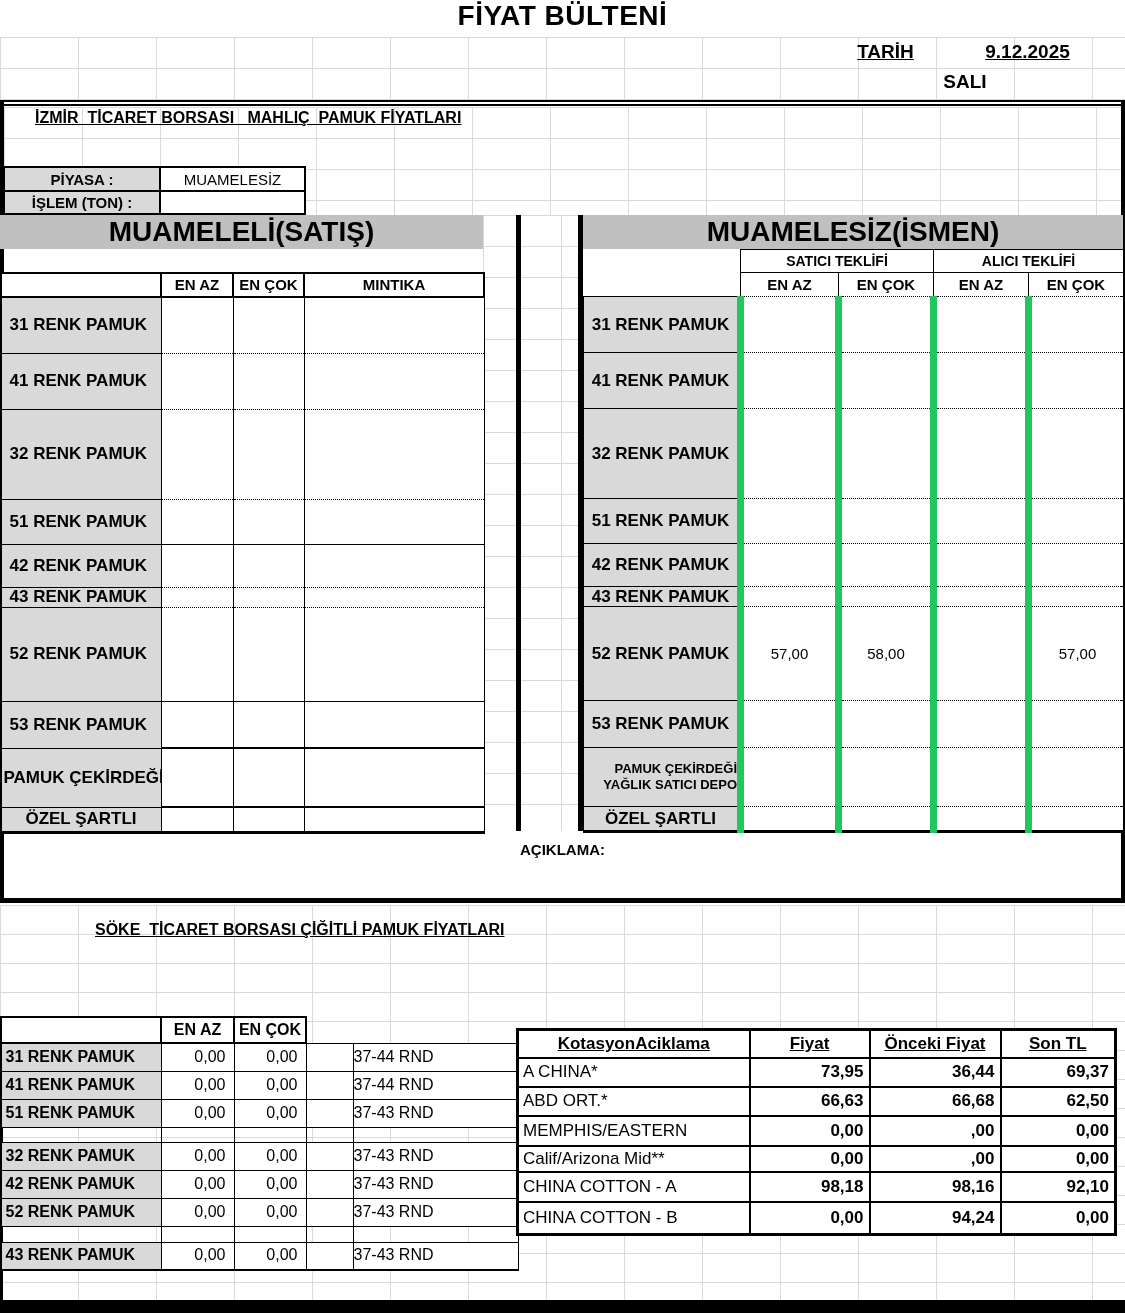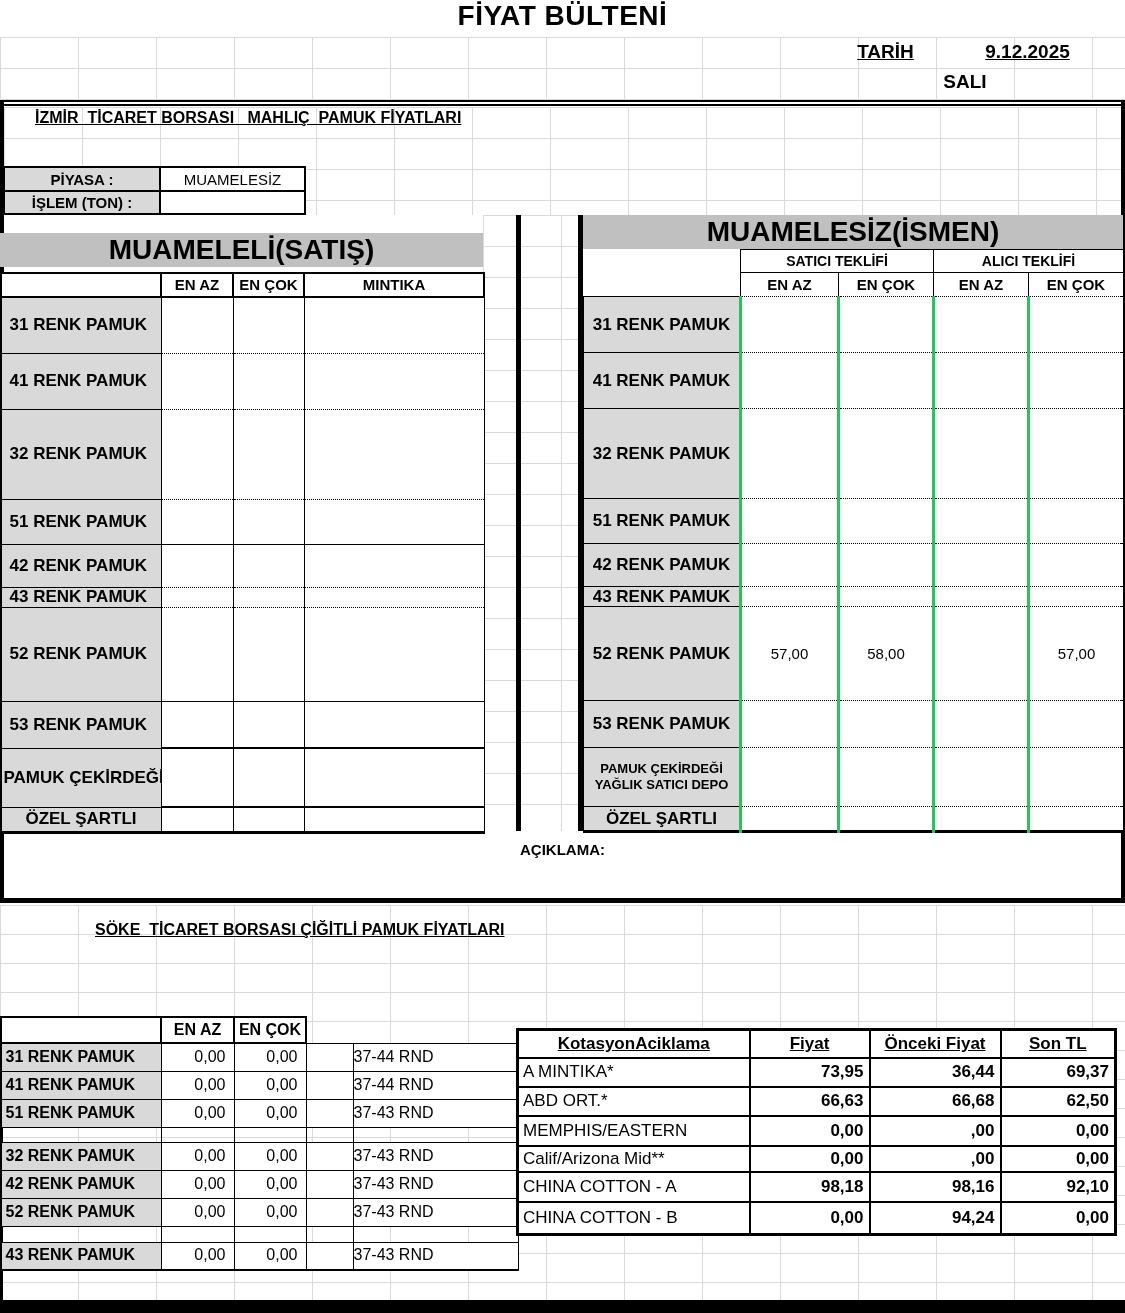--- a/index.html
+++ b/index.html
@@ -43,23 +43,23 @@
   #tbl-left tr.rsol2 td.val{border-top:2px solid #000;}
   #tbl-left tr.ozel td.lbl{text-align:center;padding-left:0;}
 
   
   #tbl-right{width:540px;border-bottom:3px solid #000;border-right:1px solid #000;}
   #tbl-right th.grp{border:1px solid #000;font-size:14px;font-weight:bold;text-align:center;background:#fff;}
   #tbl-right th.sub{border-left:1px solid #000;border-right:1px solid #000;border-bottom:1px dotted #000;
                     font-size:15px;font-weight:bold;text-align:center;background:#fff;}
   #tbl-right td.ghost{border:none;background:#fff;}
   #tbl-right td.lbl{background:#d9d9d9;border:1px solid #000;font-size:17px;font-weight:bold;text-align:center;}
-  #tbl-right td.val{border-left:3px solid #22c55e;border-right:1px solid #000;border-top:1px dotted #000;
+  #tbl-right td.val{border-left:7px solid #22c55e;border-right:1px solid #000;border-top:1px dotted #000;
                     background:#fff;font-size:15px;text-align:center;}
-  #tbl-right tr.pc td.lbl{font-size:13px;white-space:normal;line-height:1.25;}
+  #tbl-right tr.pc td.lbl{font-size:13px;white-space:normal;line-height:1.25;text-align:right;}
   #tbl-right tr.first td.val{border-top:none;}
 
   #aciklama{left:0;top:841px;width:1125px;text-align:center;font-size:15px;font-weight:bold;}
   #soke-heading{left:95px;top:921px;font-size:16px;font-weight:bold;text-decoration:underline;white-space:pre;}
 
   
   #tbl-soke{width:517px;border-bottom:2px solid #000;}
   #tbl-soke th{border:2px solid #000;font-size:16px;font-weight:bold;text-align:center;background:#fff;}
   #tbl-soke th.ghost,#tbl-soke td.gh{border:none;background:transparent;}
   #tbl-soke td.lbl{background:#d9d9d9;border:1px solid #000;font-size:16px;font-weight:bold;padding-left:4px;text-align:left;}
@@ -94,21 +94,21 @@
   <div class="abs black" style="left:1121px;top:100px;width:4px;height:798px;"></div>
   <div class="abs black" style="left:0;top:898px;width:1125px;height:5px;"></div>
 
   <div class="abs" id="izmir-heading">İZMİR  TİCARET BORSASI   MAHLIÇ  PAMUK FİYATLARI</div>
 
   <div class="abs fieldlbl" style="left:3px;top:166px;width:158px;height:26px;">PİYASA :</div>
   <div class="abs fieldval" style="left:159px;top:166px;width:147px;height:26px;">MUAMELESİZ</div>
   <div class="abs fieldlbl" style="left:3px;top:190px;width:158px;height:25px;">İŞLEM (TON) :</div>
   <div class="abs fieldval" style="left:159px;top:190px;width:147px;height:25px;"></div>
 
-  <div class="abs band" style="left:0;top:233px;width:483px;">MUAMELELİ(SATIŞ)</div>
+  <div class="abs band" style="left:0;top:215px;width:483px;">MUAMELELİ(SATIŞ)</div>
   <div class="abs band" style="left:583px;top:215px;width:540px;">MUAMELESİZ(İSMEN)</div>
 
   <div class="abs black" style="left:516px;top:215px;width:5px;height:616px;"></div>
   <div class="abs black" style="left:578px;top:215px;width:5px;height:616px;"></div>
 
   <table class="abs" id="tbl-left" style="left:0;top:272px;">
     <colgroup>
         <col style="width:160px">
         <col style="width:72px">
         <col style="width:71px">
@@ -373,21 +373,21 @@
         <col style="width:115px">
       </colgroup>
     <tbody>
         <tr style="height:28px">
       <th><span class="u">KotasyonAciklama</span></th>
       <th><span class="u">Fiyat</span></th>
       <th><span class="u">Önceki Fiyat</span></th>
       <th><span class="u">Son TL</span></th>
     </tr>
     <tr style="height:29px">
-      <td class="lbl">A MINTIKA*</td>
+      <td class="lbl">A CHINA*</td>
       <td class="num">73,95</td>
       <td class="num">36,44</td>
       <td class="num">69,37</td>
     </tr>
     <tr style="height:29px">
       <td class="lbl">ABD ORT.*</td>
       <td class="num">66,63</td>
       <td class="num">66,68</td>
       <td class="num">62,50</td>
     </tr>

